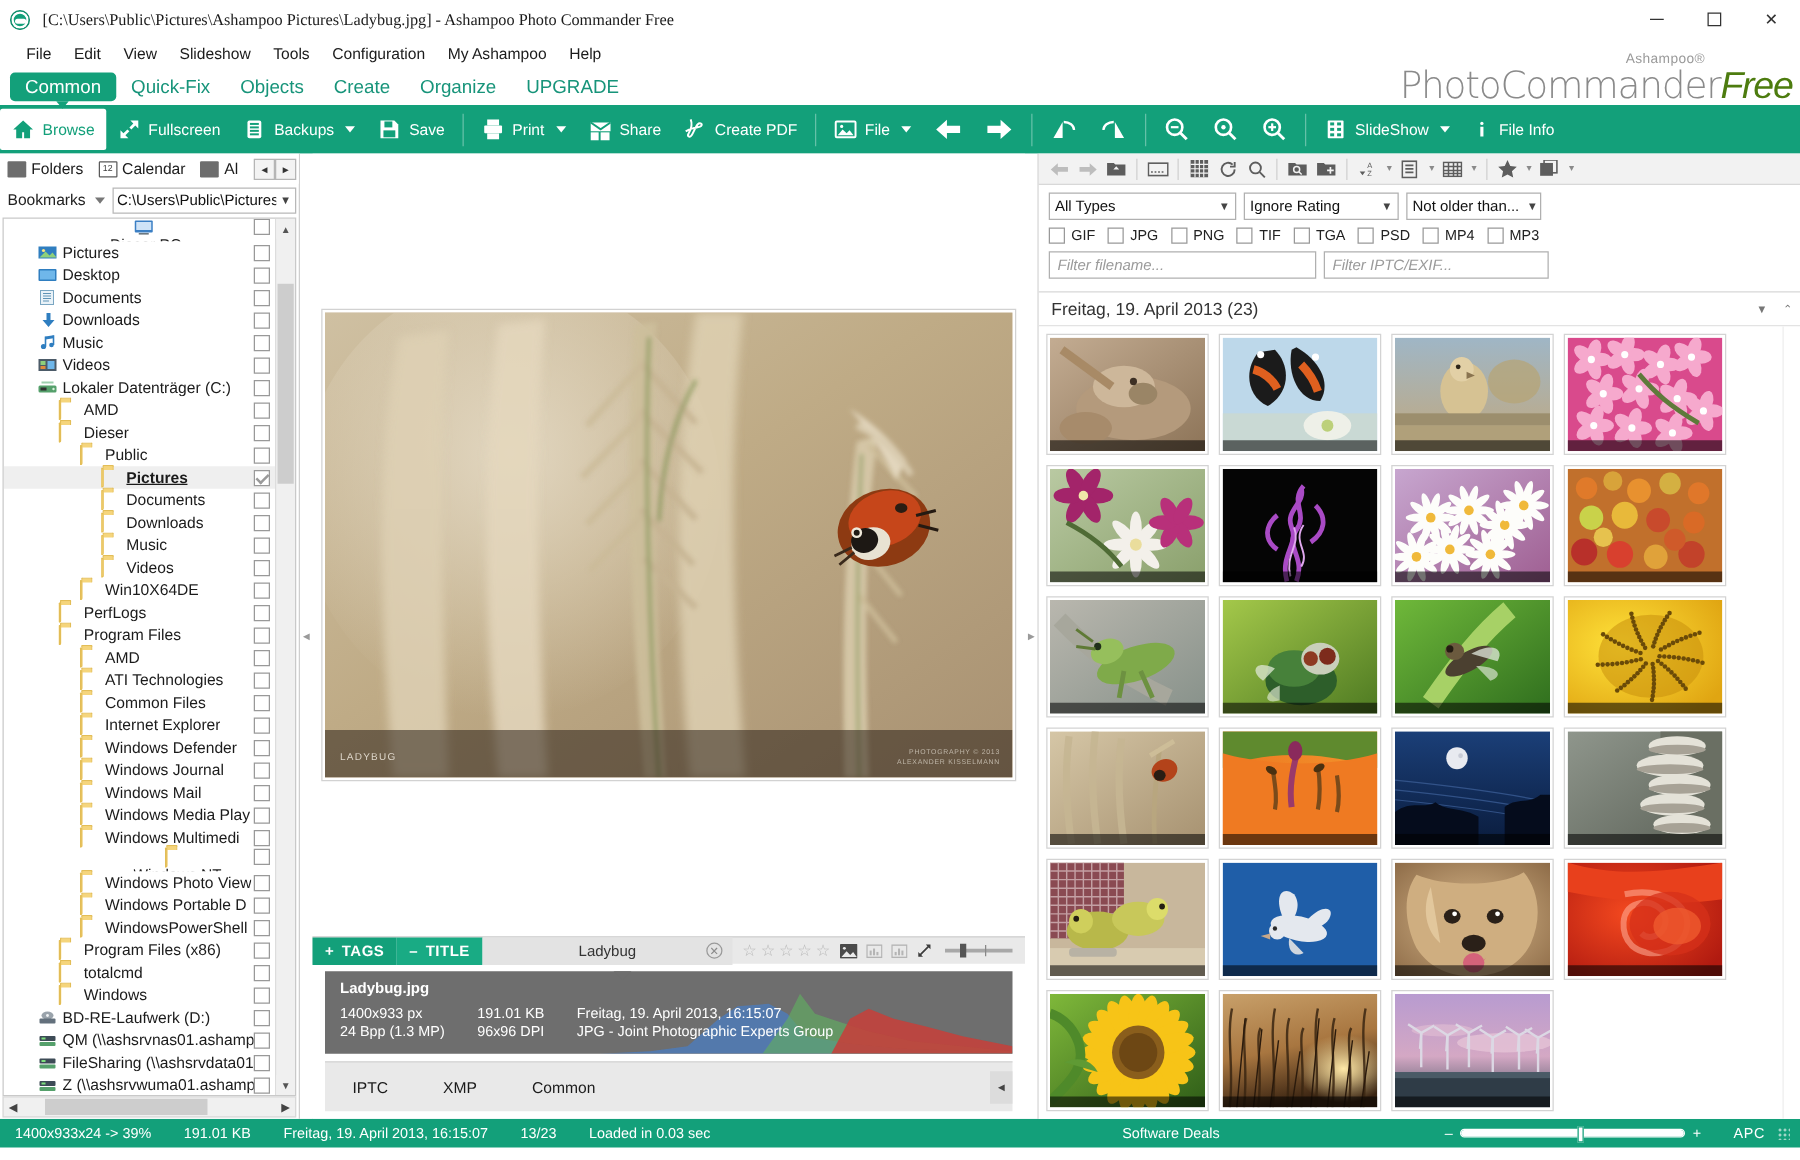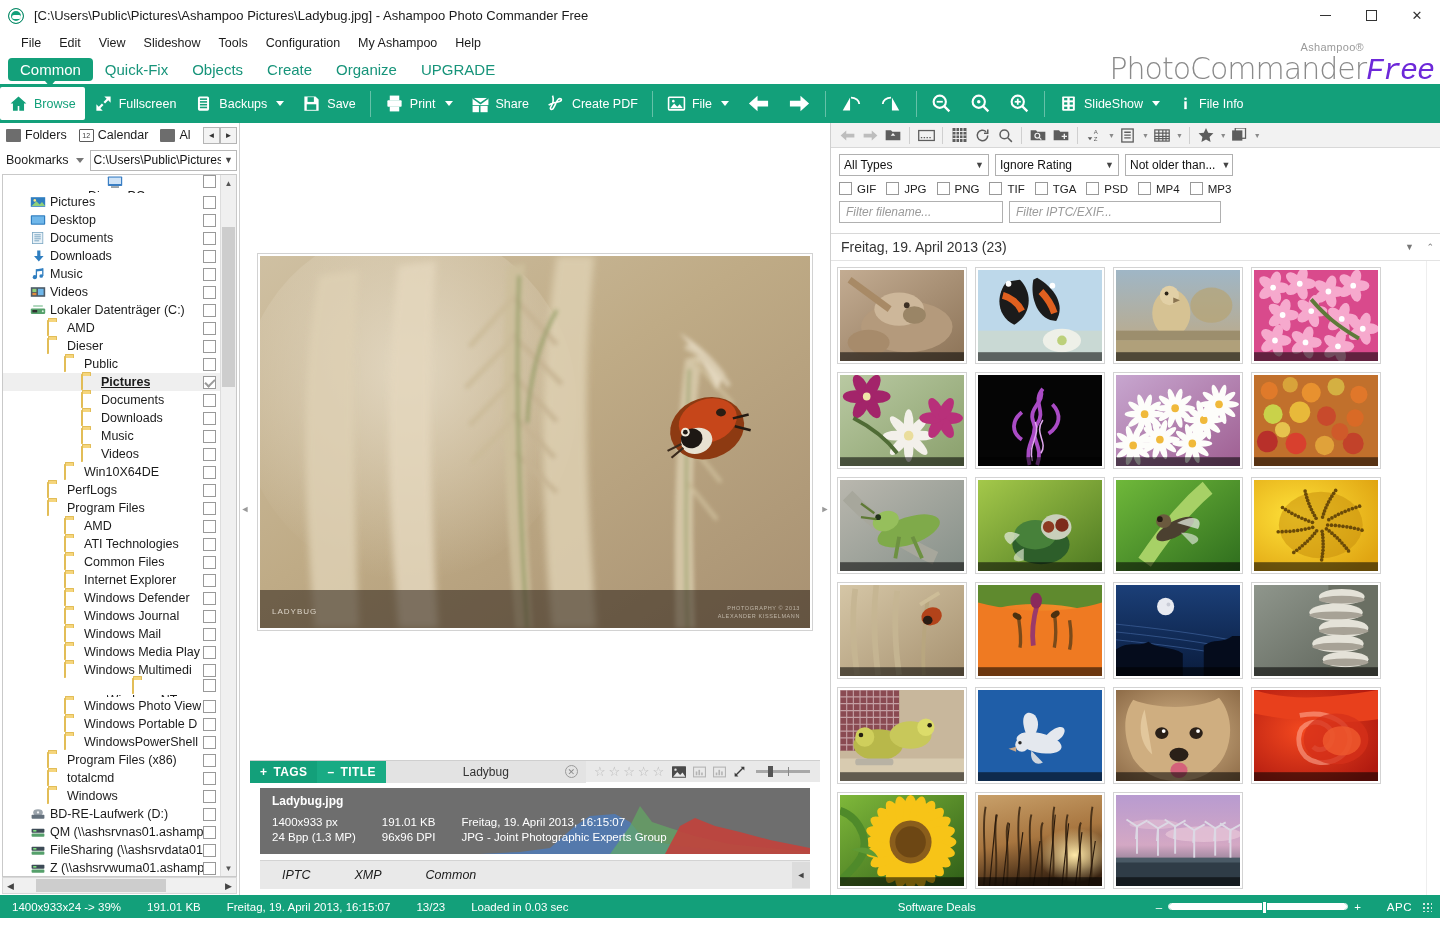--- a/index.html
+++ b/index.html
@@ -21,21 +21,21 @@
   .app-logo-dot {
     width: 16px; height: 16px; border-radius: 50%;
     background: #13a07a; position: relative; flex: 0 0 auto;
     box-shadow: inset 0 0 0 2px #fff;
     border: 1px solid #0e8a69;
   }
   .app-logo-dot::after{
     content:""; position:absolute; left:3px; top:6px; width:9px; height:4px;
     border-radius:2px; background:#fff;
   }
-  .title-text { margin-left: 10px; color:#1b1b1b; font-size: 13px; white-space: nowrap;}
+  .title-text { margin-left: 10px; color:#1b1b1b; font-size: 13px; white-space: nowrap; font-family: Liberation Serif, serif;}
   .wincontrols { position:absolute; right:0; top:0; height:31px; display:flex; }
   .wincontrols div {
     width: 46px; height: 31px; display:flex; align-items:center; justify-content:center;
     color:#333; font-size:13px;
   }
   .glyph-min { width:11px; height:1px; background:#333; display:block; }
   .glyph-max { width:11px; height:11px; border:1px solid #333; display:block; }
 
   
   .menubar { height: 23px; display:flex; align-items:center; padding-left:12px; background:#fff; gap:0px;}
@@ -51,21 +51,21 @@
   .tab.active::after{
     content:""; position:absolute; left:50%; margin-left:-5px; bottom:-6px;
     border-left:5px solid transparent; border-right:5px solid transparent;
     border-top:6px solid #13a07a;
   }
   .brand {
     position:absolute; right:6px; top:-12px; text-align:right; user-select:none;
   }
   .brand .sup { font-size:11px; color:#9a9a9a; letter-spacing:.3px; margin-right:70px; display:block; line-height:11px;}
   .brand .main { font-size:30px; color:#8a8a8a; line-height:32px; letter-spacing:-1px; font-family:"DejaVu Sans", sans-serif; font-weight:300;}
-  .brand .main .free { color:#6d28d9; font-family:Liberation Mono, monospace; font-style:italic; font-size:30px;}
+  .brand .main .free { color:#4d7c0f; font-family:Liberation Sans, sans-serif; font-style:italic; font-size:30px;}
 
   
   .toolbar {
     height: 39px; background:#13a07a; display:flex; align-items:center;
     padding-left: 0; color:#fff; gap:0;
   }
   .tb-btn {
     height:33px; display:flex; align-items:center; gap:6px; padding:0 9px;
     color:#fff; font-size:12.5px; white-space:nowrap; cursor:default; border-radius:2px;
   }
@@ -133,21 +133,21 @@
   .zs-knob { position:absolute; left:22%; top:-4px; width:5px; height:11px; background:#555;}
   .zs-tick { position:absolute; left:60%; top:-3px; width:1px; height:9px; background:#888;}
 
   .infopanel { height:66px; background:#6e6e6e; margin:6px 10px 0 10px; color:#fff; position:relative; overflow:hidden;}
   .infopanel .fname { font-size:12px; font-weight:bold; padding:6px 0 0 12px;}
   .infocols { display:flex; padding:7px 0 0 12px; font-size:11.5px; position:relative; z-index:2;}
   .infocols .c { margin-right:26px; line-height:15px; white-space:nowrap;}
   .histogram { position:absolute; right:0; bottom:0; width:330px; height:58px; opacity:.85;}
   .infoarrow { position:absolute; left:230px; top:-1px; width:0;height:0;border-left:8px solid transparent;border-right:8px solid transparent;border-top:8px solid #6e6e6e;}
 
-  .bottomtabs { height:29px; margin:6px 10px 0 10px; background:#e9e9e9; display:flex; align-items:center; border-top:1px solid #d3d3d3; position:relative;font-style:italic;}
+  .bottomtabs { height:40px; margin:6px 10px 0 10px; background:#e9e9e9; display:flex; align-items:center; border-top:1px solid #d3d3d3; position:relative;}
   .bt { padding:0 22px; font-size:12.5px; color:#1b1b1b;}
   .bt-arrow { position:absolute; right:0; width:18px; height:26px; background:#dcdcdc; display:flex;align-items:center;justify-content:center; font-size:9px; color:#444;}
 
   
   .right { width: 610px; border-left:1px solid #cfcfcf; display:flex; flex-direction:column; background:#fff;}
   .rt-toolbar { height:25px; background:#f2f2f2; border-bottom:1px solid #d8d8d8; display:flex; align-items:center; padding:0 6px; gap:3px;}
   .rt-icon { width:20px;height:19px; display:flex;align-items:center;justify-content:center; color:#5d5d5d;}
   .rt-icon.dim { color:#bdbdbd; }
   .rt-sep { width:1px;height:17px;background:#cfcfcf;margin:0 3px;}
   .rt-caret { font-size:7px; color:#8a8a8a; margin-left:1px;}
@@ -979,24 +979,24 @@
             <label class="cb">
               <i></i>
               <span>MP4</span>
             </label>
             <label class="cb">
               <i></i>
               <span>MP3</span>
             </label>
           </div>
         <div class="frow">
-          <div class="txtin" style="width:164px">
+          <div class="txtin" style="width:214px">
             <span>Filter filename...</span>
           </div>
-          <div class="txtin" style="width:212px">
+          <div class="txtin" style="width:180px">
             <span>Filter IPTC/EXIF...</span>
           </div>
         </div>
       </div>
 
       <div class="grouphdr">
         <span>Freitag, 19. April 2013 (23)</span>
         <span class="gh-caret">▼</span>
         <span class="gh-up">⌃</span>
       </div>

